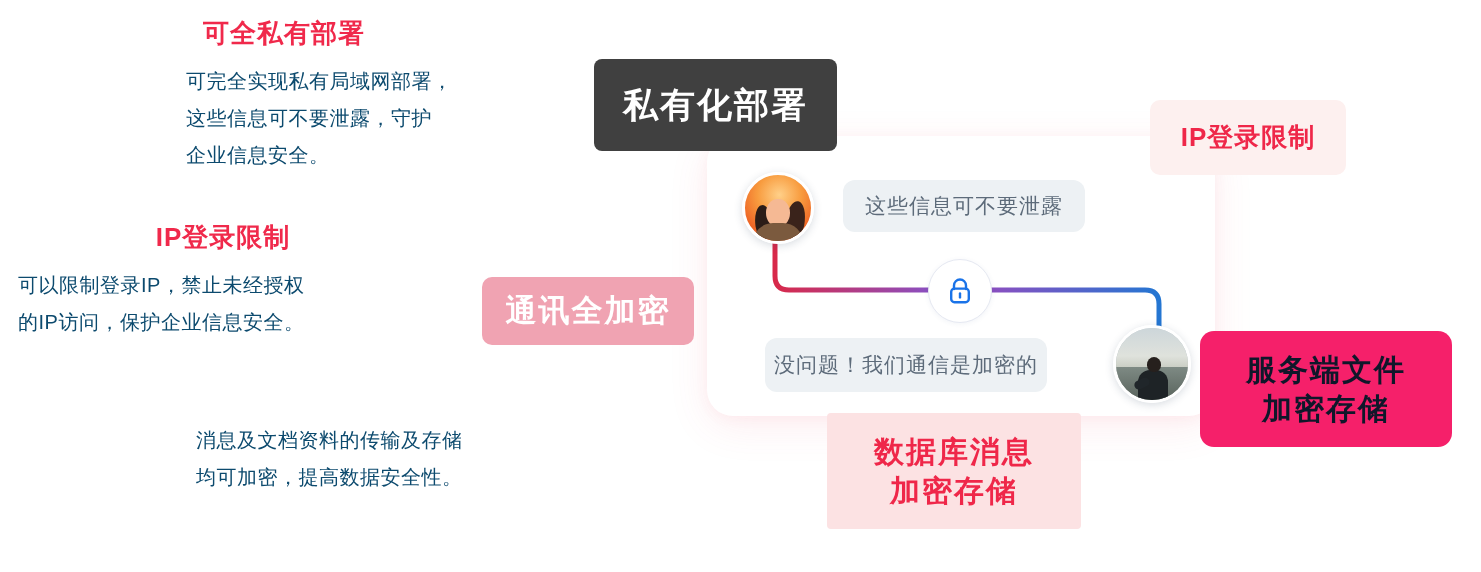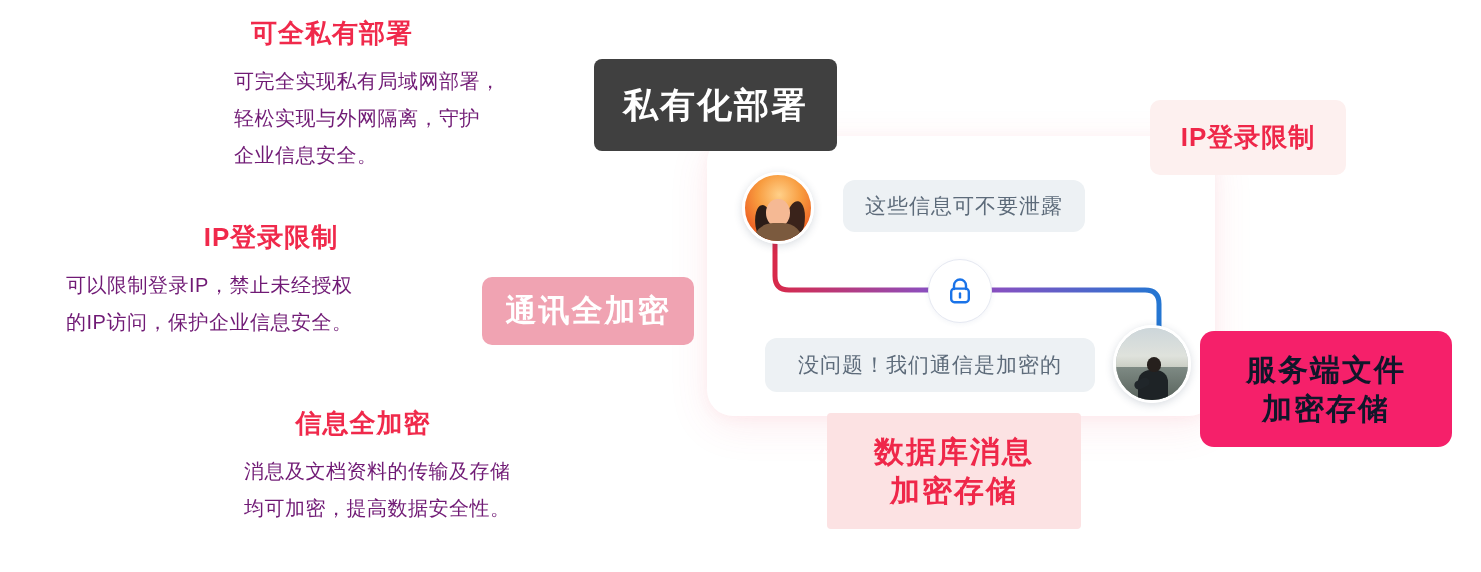--- a/index.html
+++ b/index.html
@@ -16,32 +16,31 @@
   }
   .stage {
     position: absolute;
     inset: 0;
   }
 
   
   .feature {
     position: absolute;
     text-align: left;
-    margin-left: 48px;
   }
   .feature-title {
     color: #f0294b;
     font-size: 26px;
     font-weight: 700;
     letter-spacing: 1px;
     line-height: 1.2;
     white-space: nowrap;
   }
   .feature-desc {
-    color: #701a75;
+    color: #0c4a6e;
     font-size: 20px;
     line-height: 1.85;
     font-weight: 400;
     letter-spacing: 0.5px;
   }
   .feature-desc div { white-space: nowrap; }
 
   #feature-0 { left: 0; top: 18px; width: 512px; }
   #feature-0 .feature-title { text-align: center; padding-left: 56px; }
   #feature-0 .feature-desc { padding-left: 186px; padding-top: 14px; }
@@ -145,21 +144,21 @@
   #bubble-incoming {
     left: 843px;
     top: 180px;
     height: 52px;
     padding: 0 22px;
   }
   #bubble-outgoing {
     left: 765px;
     top: 338px;
     height: 54px;
-    padding: 0 33px;
+    padding: 0 9px;
   }
 
   .connector-svg {
     position: absolute;
     left: 707px;
     top: 136px;
     width: 520px;
     height: 280px;
     z-index: 3;
     overflow: visible;
@@ -260,35 +259,34 @@
 </style>
 </head>
 <body>
 
 <div class="stage">
 
   <div class="feature" id="feature-0">
     <div class="feature-title">可全私有部署</div>
     <div class="feature-desc">
       <div>可完全实现私有局域网部署，</div>
-      <div>轻松实现与外网隔离，守护</div>
+      <div>这些信息可不要泄露，守护</div>
       <div>企业信息安全。</div>
     </div>
   </div>
 
   <div class="feature" id="feature-1">
     <div class="feature-title">IP登录限制</div>
     <div class="feature-desc">
       <div>可以限制登录IP，禁止未经授权</div>
       <div>的IP访问，保护企业信息安全。</div>
     </div>
   </div>
 
   <div class="feature" id="feature-2">
-    <div class="feature-title">信息全加密</div>
     <div class="feature-desc">
       <div>消息及文档资料的传输及存储</div>
       <div>均可加密，提高数据安全性。</div>
     </div>
   </div>
 
   <div class="badge" id="badge-server-file">服务端文件
 加密存储</div>
 
   <div class="chat-card"></div>

